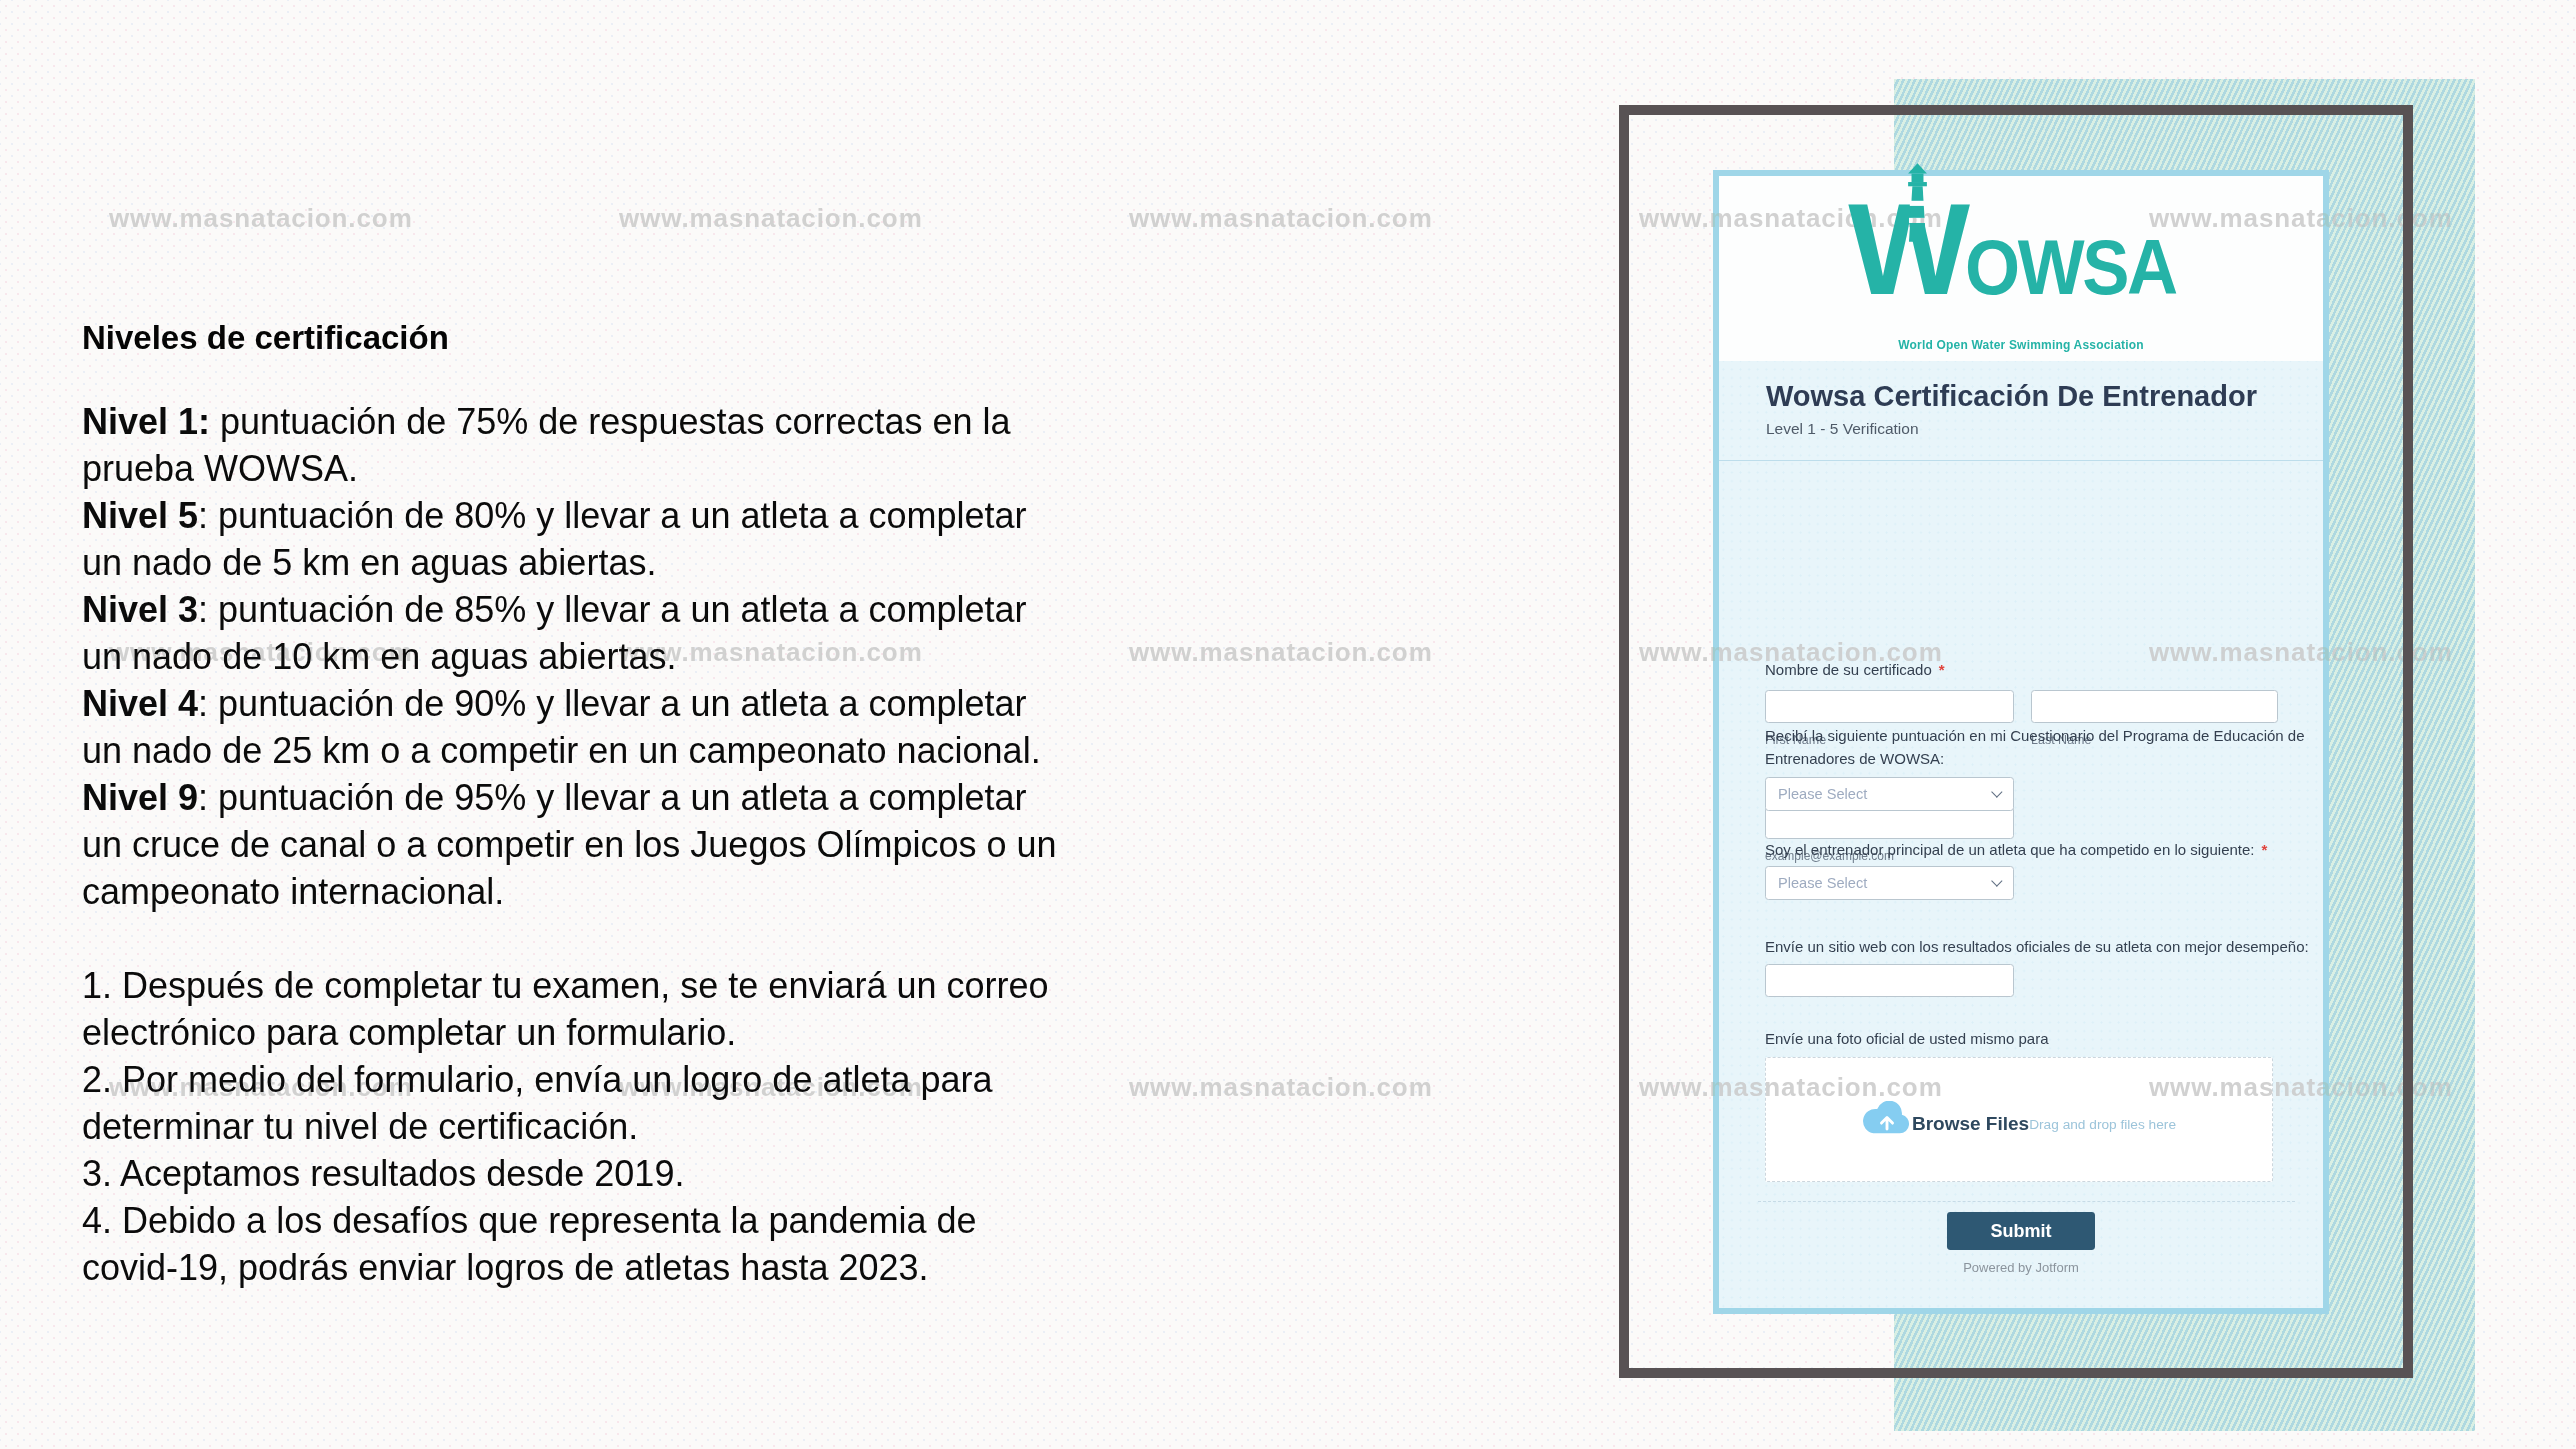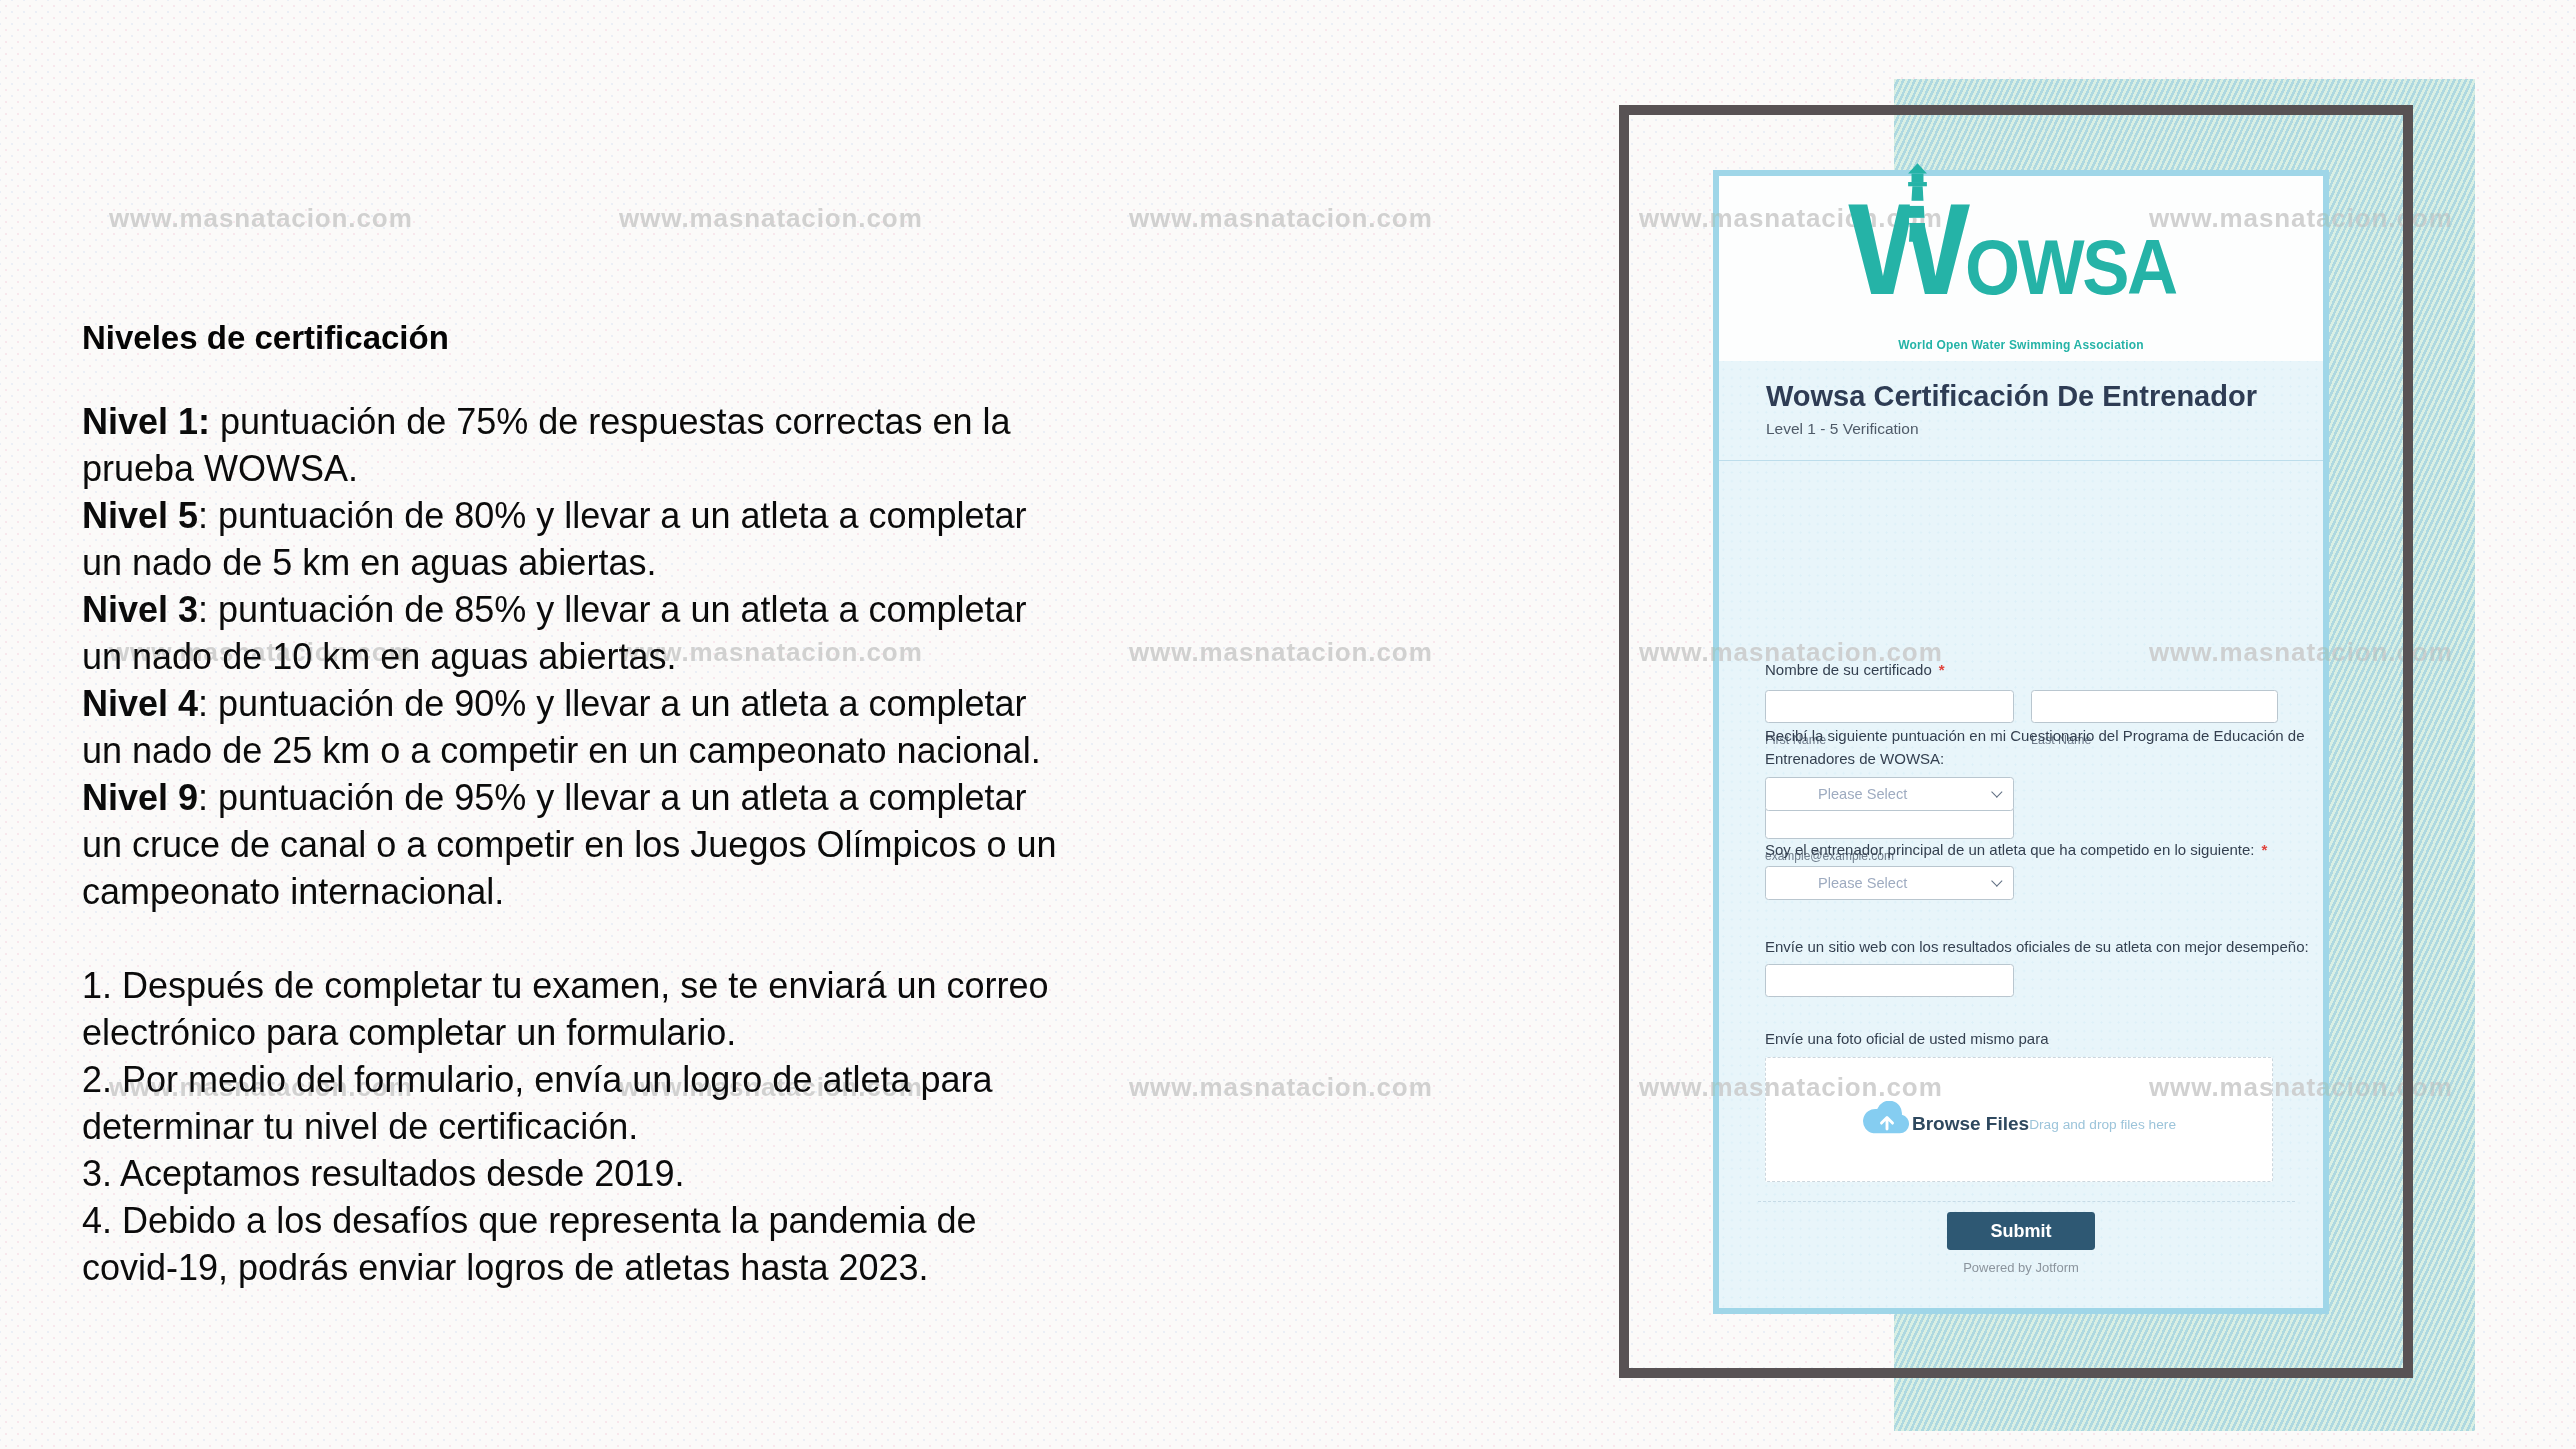--- a/index.html
+++ b/index.html
@@ -76,21 +76,21 @@
     position:absolute;height:33px;border:0.9px solid var(--input-border);
     border-radius:3.4px;background:#fff;font-size:13.7px;padding:0 8.6px;
     color:#333;outline:none;
   }
   .subl{position:absolute;font-size:12.5px;color:var(--sublabel);white-space:nowrap;}
   .select{
     position:absolute;height:34px;width:249px;border:0.9px solid var(--input-border);
     border-radius:3.4px;background:#fff;display:flex;align-items:center;
     justify-content:space-between;padding:0 12px;cursor:pointer;
   }
-  .select .ph{font-size:14.6px;color:var(--placeholder);margin-left:40px;}
+  .select .ph{font-size:14.6px;color:var(--placeholder);}
   .chev{width:7.7px;height:7.7px;border-right:1.7px solid #5f6e82;border-bottom:1.7px solid #5f6e82;transform:rotate(45deg);margin-top:-3.4px;}
   .upload{
     position:absolute;left:46px;top:881px;width:508px;height:125px;
     background:#fff;border:1.7px dashed #ccd6dd;border-radius:2.6px;
     display:flex;flex-direction:row;align-items:center;justify-content:center;cursor:pointer;
   }
   .upload .browse{font-size:19px;font-weight:700;color:var(--browse);margin-top:8.6px;}
   .upload .drag{font-size:13.7px;color:var(--drag);margin-top:9px;}
   .hdiv2{position:absolute;left:39px;top:1025px;width:537px;border-top:0.9px dashed #c7dbe6;}
   .submit{

